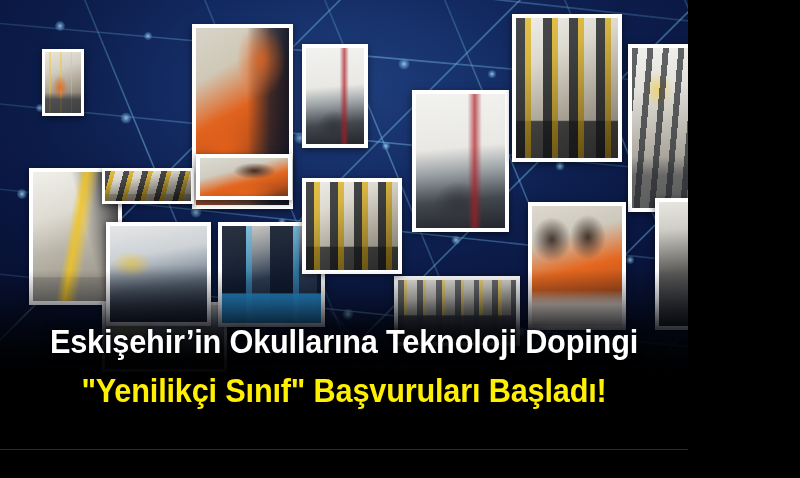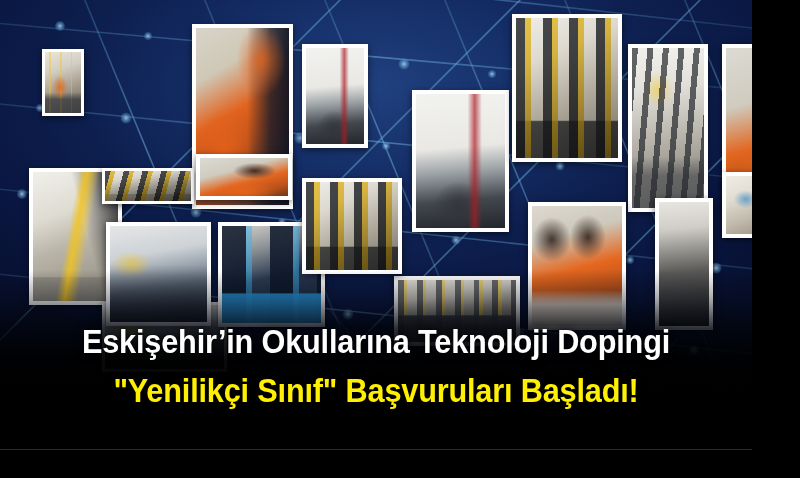--- a/index.html
+++ b/index.html
@@ -6,21 +6,21 @@
     margin: 0;
     padding: 0;
     background: #000;
   }
   body {
     font-family: "Liberation Sans", sans-serif;
   }
 
   #news-banner {
     position: relative;
-    width: 752px;
+    width: 688px;
     height: 478px;
     overflow: hidden;
     background: #050a18;
   }
 
   
   .bg-base {
     position: absolute;
     inset: 0;
     background:

